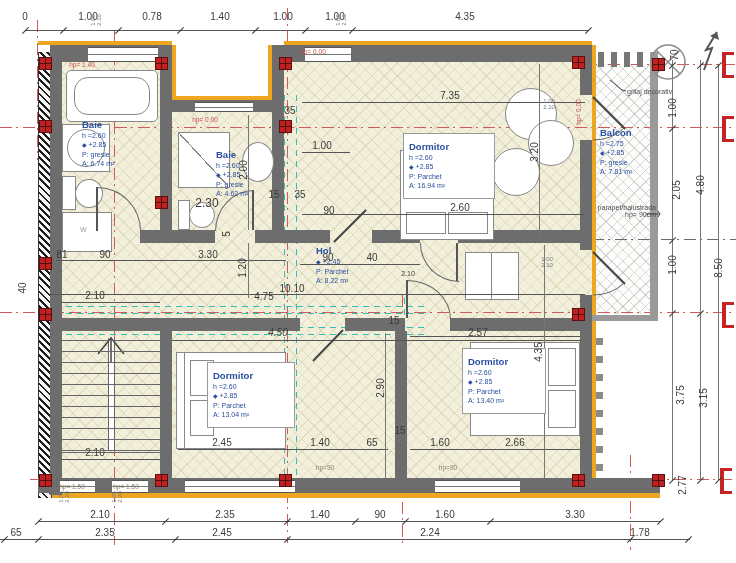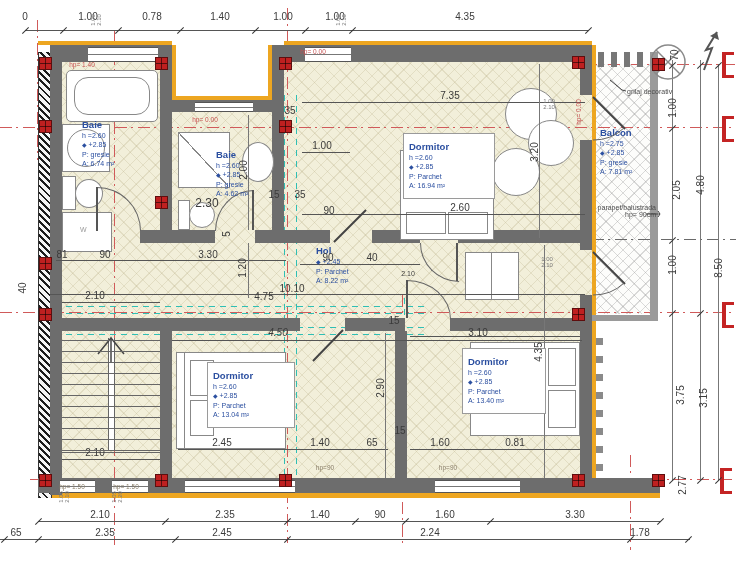--- a/index.html
+++ b/index.html
@@ -332,29 +332,29 @@
     <div class="a dim" style="left: 208px; top: 254px;">3.30</div>
     <div class="a dim r" style="left: 242px; top: 268px;">1.20</div>
     <div class="a dim r" style="left: 22px; top: 288px;">40</div>
     <div class="a dim" style="left: 95px; top: 295px;">2.10</div>
     <div class="a dim" style="left: 264px; top: 296px;">4.75</div>
     <div class="a dim" style="left: 292px; top: 288px;">10.10</div>
     <div class="a dim" style="left: 328px; top: 257px;">90</div>
     <div class="a dim" style="left: 372px; top: 257px;">40</div>
     <div class="a dim" style="left: 278px; top: 332px; font-style: italic;">4.50</div>
     <div class="a dim" style="left: 394px; top: 320px;">15</div>
-    <div class="a dim" style="left: 478px; top: 332px;">3.10</div>
+    <div class="a dim" style="left: 478px; top: 332px;">2.57</div>
     <div class="a dim r" style="left: 538px; top: 352px;">4.35</div>
     <div class="a dim r" style="left: 380px; top: 388px;">2.90</div>
     <div class="a dim" style="left: 400px; top: 430px;">15</div>
     <div class="a dim" style="left: 372px; top: 442px;">65</div>
     <div class="a dim" style="left: 320px; top: 442px;">1.40</div>
     <div class="a dim" style="left: 222px; top: 442px;">2.45</div>
     <div class="a dim" style="left: 440px; top: 442px;">1.60</div>
-    <div class="a dim" style="left: 515px; top: 442px;">0.81</div>
+    <div class="a dim" style="left: 515px; top: 442px;">2.66</div>
     <div class="a dim" style="left: 95px; top: 452px;">2.10</div>
     <div class="a dim s7" style="left: 408px; top: 273px;">2.10</div>
     <div class="a sml red" style="left: 82px; top: 64px;">hp= 1.40</div>
     <div class="a sml red" style="left: 205px; top: 119px;">hp= 0.00</div>
     <div class="a sml red" style="left: 313px; top: 51px;">hp= 0.00</div>
     <div class="a sml red r" style="left: 578px; top: 112px;">hp= 0.00</div>
     <div class="a sml" style="left: 72px; top: 486px;">hp= 1.50</div>
     <div class="a sml" style="left: 126px; top: 486px;">hp= 1.50</div>
     <div class="a sml" style="left: 325px; top: 467px;">hp=90</div>
     <div class="a sml" style="left: 448px; top: 467px;">hp=90</div>

